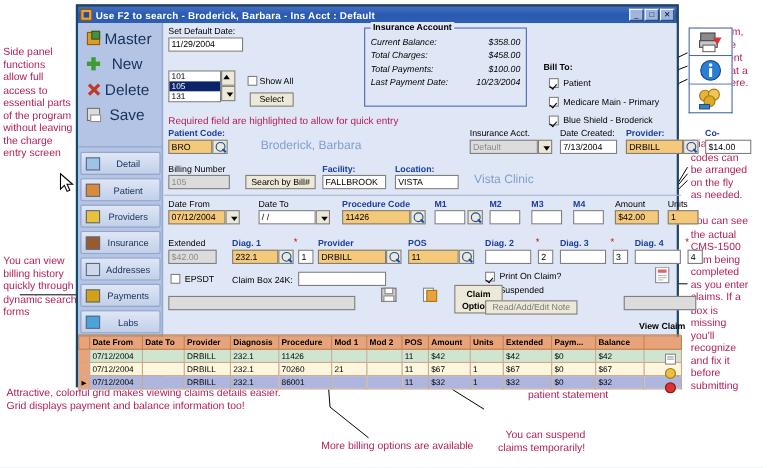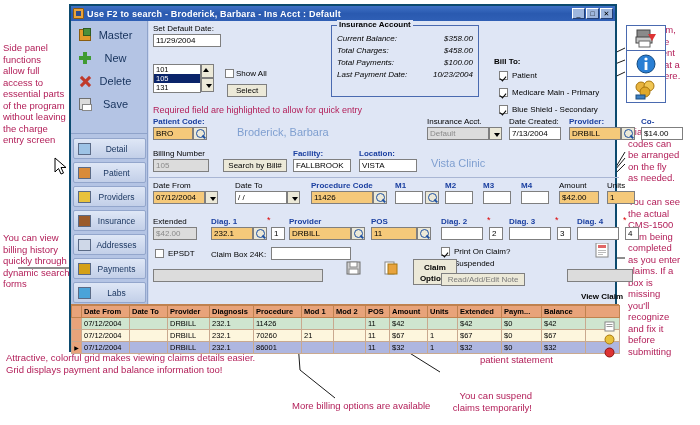--- a/index.html
+++ b/index.html
@@ -58,21 +58,21 @@
 
   
   .sidebar {
     position:absolute; left:0; top:0; width:77px; height:333px;
     background:#b4c4e4; border-right:1px solid #8fa3ca;
   }
   .side-top { padding:3px 2px 0 2px; }
   .side-btn {
     display:flex; align-items:center; gap:4px;
     height:19px; margin:1px 1px 4px 1px; padding-left:5px;
-    font-size:11px; color:#16325c;
+    font-size:14px; color:#16325c;
   }
   .side-btn .lbl { flex:1; text-align:center; padding-right:8px; }
   .ic { width:12px; height:12px; flex:none; position:relative; }
   .ic-master{background:#e09a2a;border:1px solid #8a5d10;}
   .ic-master:after{content:"";position:absolute;left:3px;top:-2px;width:6px;height:6px;background:#4a8f3a;border:1px solid #2d5c22;}
   .ic-new{background:transparent;}
   .ic-new:before{content:"";position:absolute;left:4px;top:0;width:4px;height:12px;background:#3f9b32;}
   .ic-new:after{content:"";position:absolute;left:0;top:4px;width:12px;height:4px;background:#3f9b32;}
   .ic-del:before,.ic-del:after{content:"";position:absolute;left:5px;top:0;width:3px;height:13px;background:#c0392b;}
   .ic-del:before{transform:rotate(45deg);}
@@ -369,21 +369,21 @@
         <div style="display:flex;align-items:center;gap:4px;margin-top:5px;margin-left:5px;">
           <span class="cbx on"></span>
           <span class="lbl-blk">Patient</span>
         </div>
         <div style="display:flex;align-items:center;gap:4px;margin-top:8px;margin-left:5px;">
           <span class="cbx on"></span>
           <span class="lbl-blk">Medicare Main - Primary</span>
         </div>
         <div style="display:flex;align-items:center;gap:4px;margin-top:8px;margin-left:5px;">
           <span class="cbx on"></span>
-          <span class="lbl-blk">Blue Shield - Secondary</span>
+          <span class="lbl-blk">Blue Shield - Broderick</span>
         </div>
       </div>
 
       <div style="position:absolute;left:477px;top:4px;">
         <div class="bigicon">
           <svg width="24" height="20" viewBox="0 0 24 20">
             <rect x="3" y="2" width="13" height="8" fill="#8a8a8a" stroke="#444"></rect>
             <rect x="2" y="9" width="16" height="6" fill="#c8c8c8" stroke="#444"></rect>
             <rect x="5" y="13" width="11" height="6" fill="#fff" stroke="#666"></rect>
             <polygon points="14,6 22,6 18,13" fill="#d33"></polygon>

